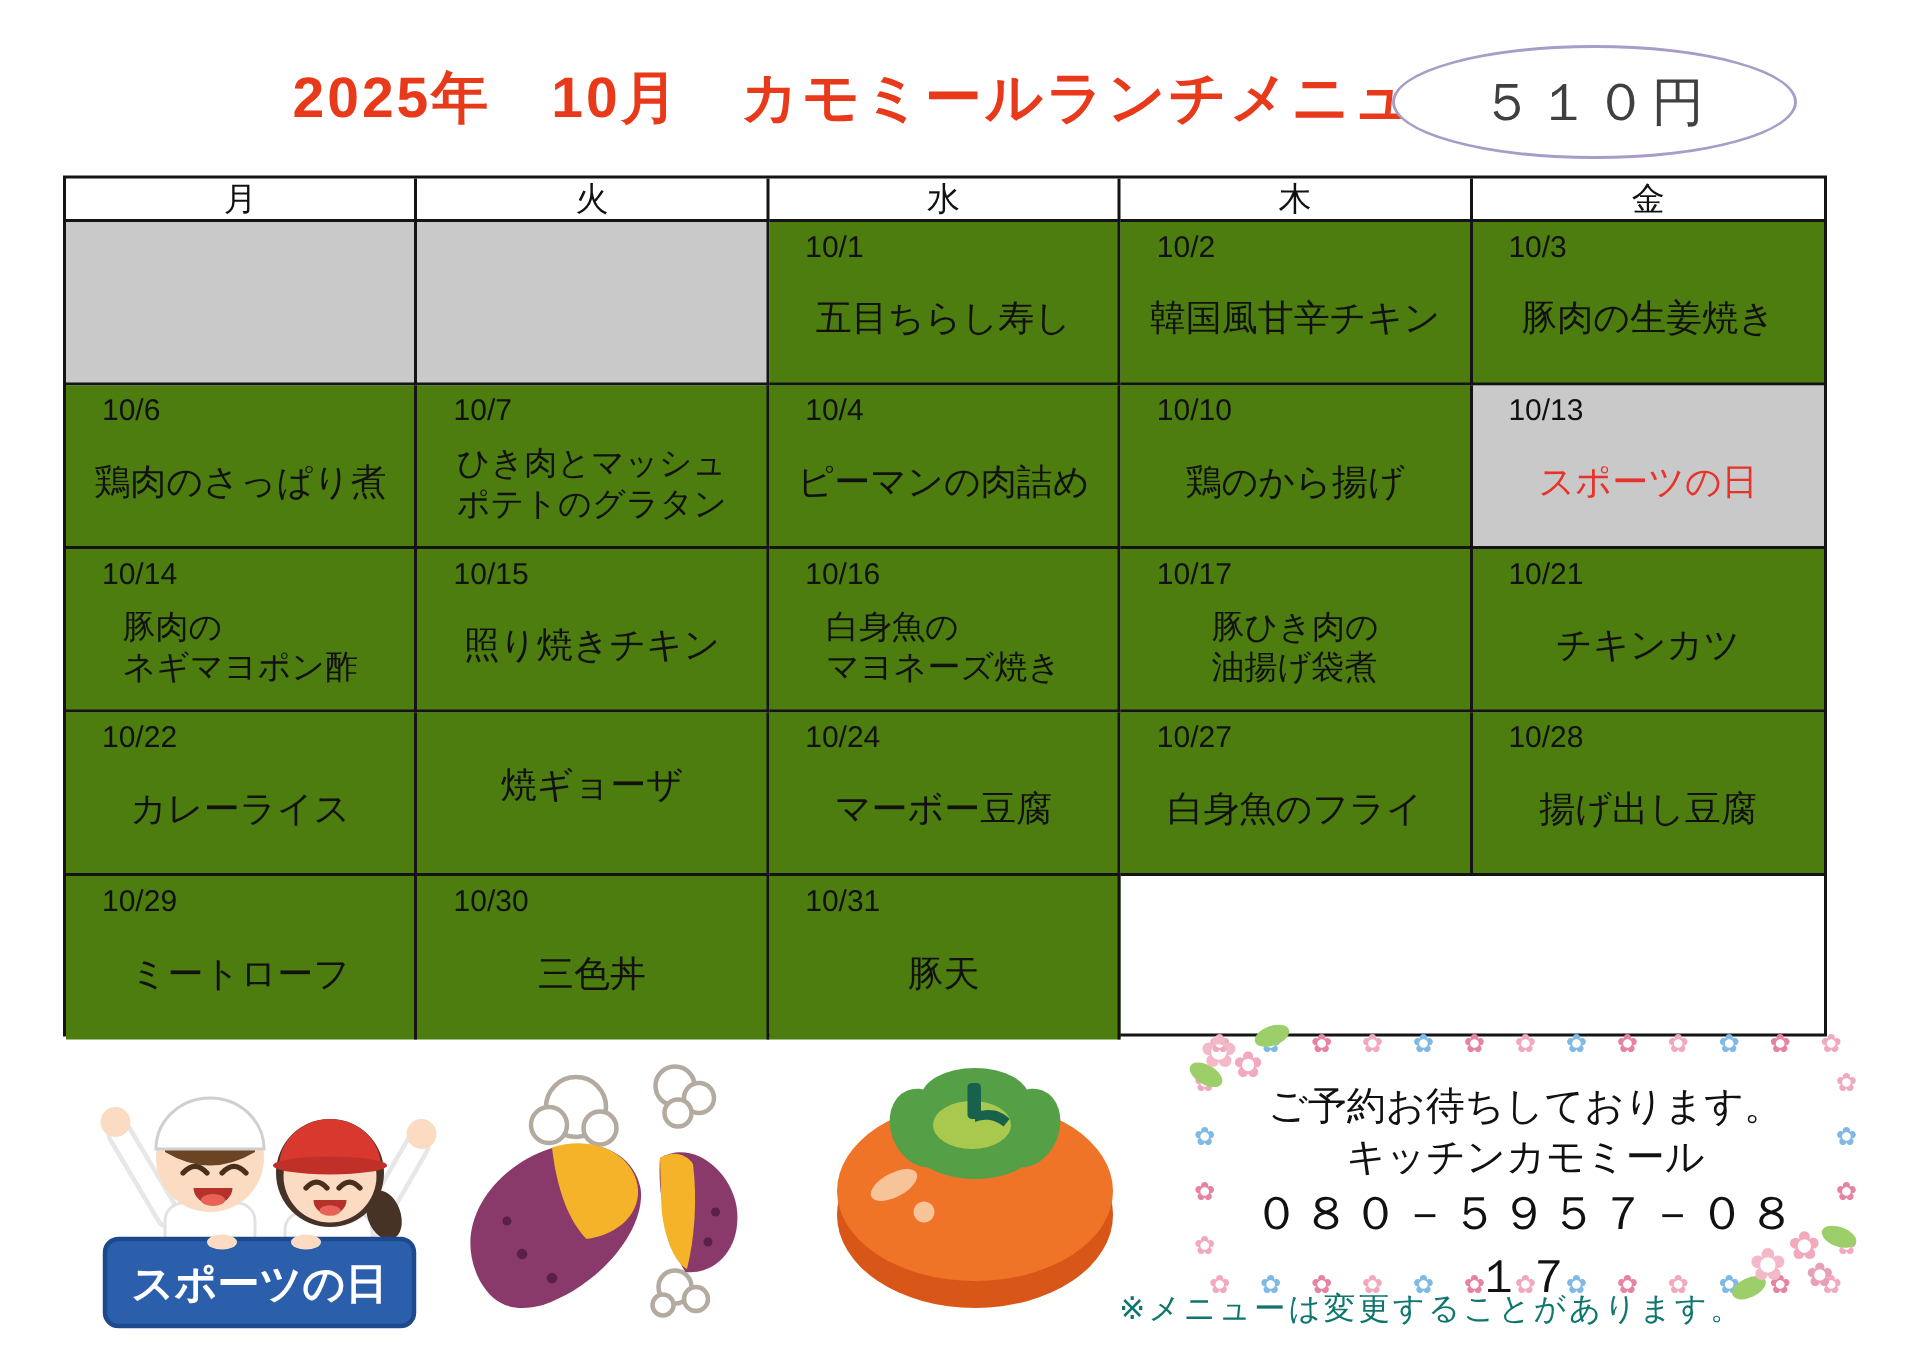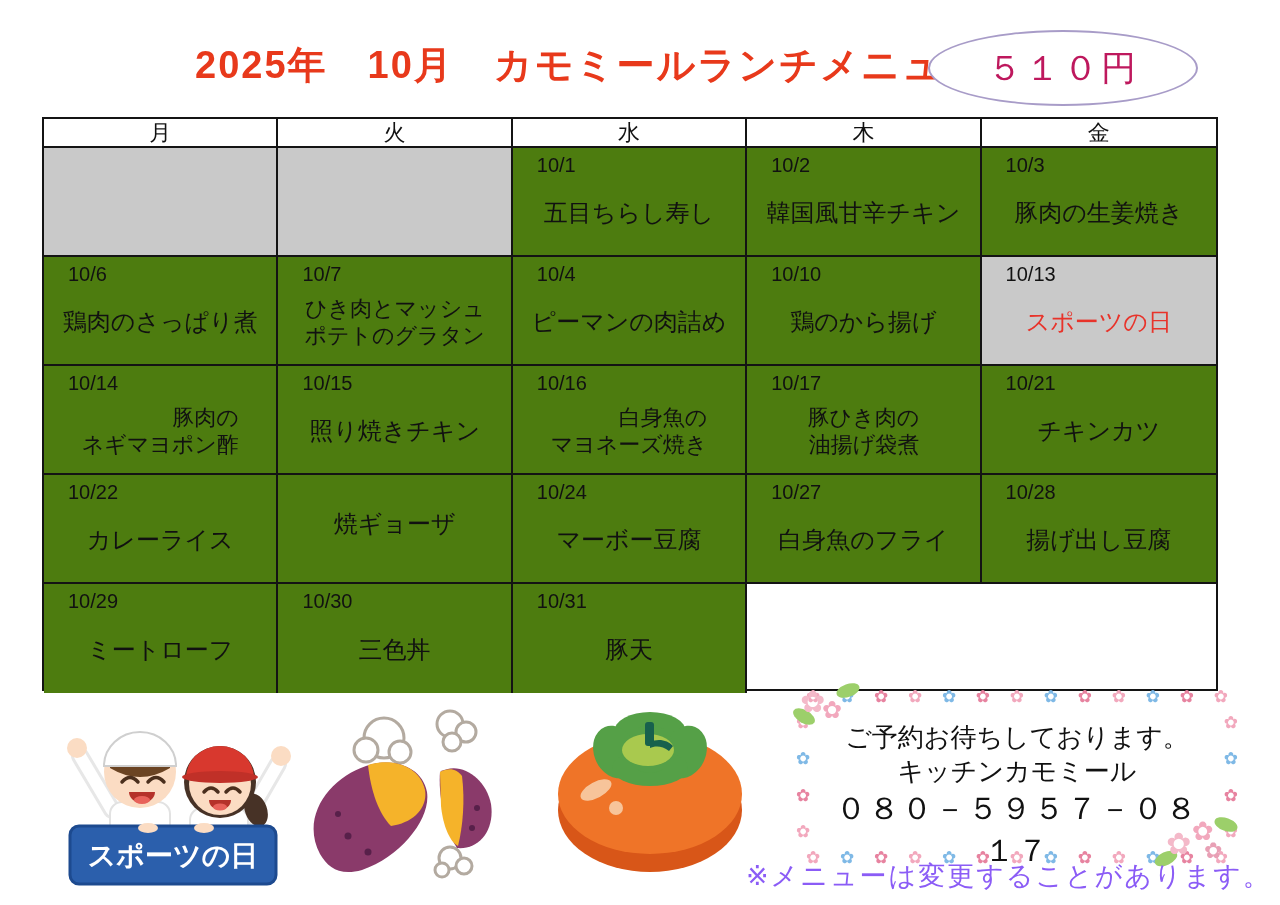--- a/index.html
+++ b/index.html
@@ -8,38 +8,38 @@
   .page{position:relative;width:1280px;height:905px;background:#fff;}
 
   
   .title{position:absolute;left:195px;top:40px;font-size:38px;font-weight:bold;
          color:var(--title-red,#e8391b);letter-spacing:2px;white-space:nowrap;}
 
   
   .price-oval{position:absolute;left:928px;top:30px;width:266px;height:72px;
               border:2px solid var(--oval-purple,#a89cc8);border-radius:50%;
               display:flex;align-items:center;justify-content:center;background:#fff;}
-  .price-oval span{font-size:35px;color:#be185d;letter-spacing:3px;}
+  .price-oval span{font-size:35px;color:#404040;letter-spacing:3px;}
 
   
   .calendar{position:absolute;left:42px;top:117px;width:1176px;height:574px;
             display:grid;grid-template-columns:repeat(5,1fr);
             grid-template-rows:29px repeat(5,109px);
             border:2px solid #141414;box-sizing:border-box;background:#fff;}
   .cal-head{border-right:2px solid #141414;border-bottom:2px solid #141414;
             display:flex;align-items:center;justify-content:center;
             font-size:22px;color:#111;box-sizing:border-box;}
   .cal-cell{border-right:2px solid #141414;border-bottom:2px solid #141414;
             box-sizing:border-box;display:flex;flex-direction:column;background:#4d7c0f;}
   .calendar > :nth-child(5n){border-right:none;}
   .calendar > :nth-child(n+26){border-bottom:none;}
   .cal-cell.shaded{background:var(--cell-gray,#c9c9c9);}
   .cell-date{font-size:20px;color:#111;text-align:left;padding:6px 0 0 24px;height:26px;}
   .cell-menu{flex:1;display:flex;align-items:center;justify-content:center;
-             font-size:24px;color:#111;text-align:right;white-space:pre-line;
+             font-size:24px;color:#111;text-align:left;white-space:pre-line;
              line-height:1.2;padding-bottom:8px;}
   .cell-menu.two-line{font-size:22px;}
   .cell-menu.holiday{color:var(--holiday-red,#e8332a);}
 
   
   .illo{position:absolute;}
   #illo-sports{left:52px;top:698px;}
   #illo-potato{left:292px;top:696px;}
   #illo-kaki{left:542px;top:694px;}
 
@@ -52,21 +52,21 @@
   .fl-top{top:-4px;left:6px;right:6px;}
   .fl-bottom{bottom:-4px;left:6px;right:6px;}
   .fl-left{left:-4px;top:22px;bottom:22px;flex-direction:column;}
   .fl-right{right:-4px;top:22px;bottom:22px;flex-direction:column;}
   .flower{font-size:17px;line-height:17px;font-family:"DejaVu Sans",sans-serif;}
   .corner{position:absolute;}
   .corner .big-flower{position:absolute;font-size:30px;font-family:"DejaVu Sans",sans-serif;}
   .leaf{position:absolute;width:24px;height:13px;background:#9ccf6a;border-radius:50%;}
 
   
-  .note{position:absolute;left:746px;top:858px;font-size:27px;color:#8b5cf6;
+  .note{position:absolute;left:746px;top:858px;font-size:21px;color:#0f766e;
         letter-spacing:2px;white-space:nowrap;}
 </style>
 </head>
 <body>
 
 <div class="page">
 
   <div class="title">2025年　10月　カモミールランチメニュー</div>
 
   <div class="price-oval">

